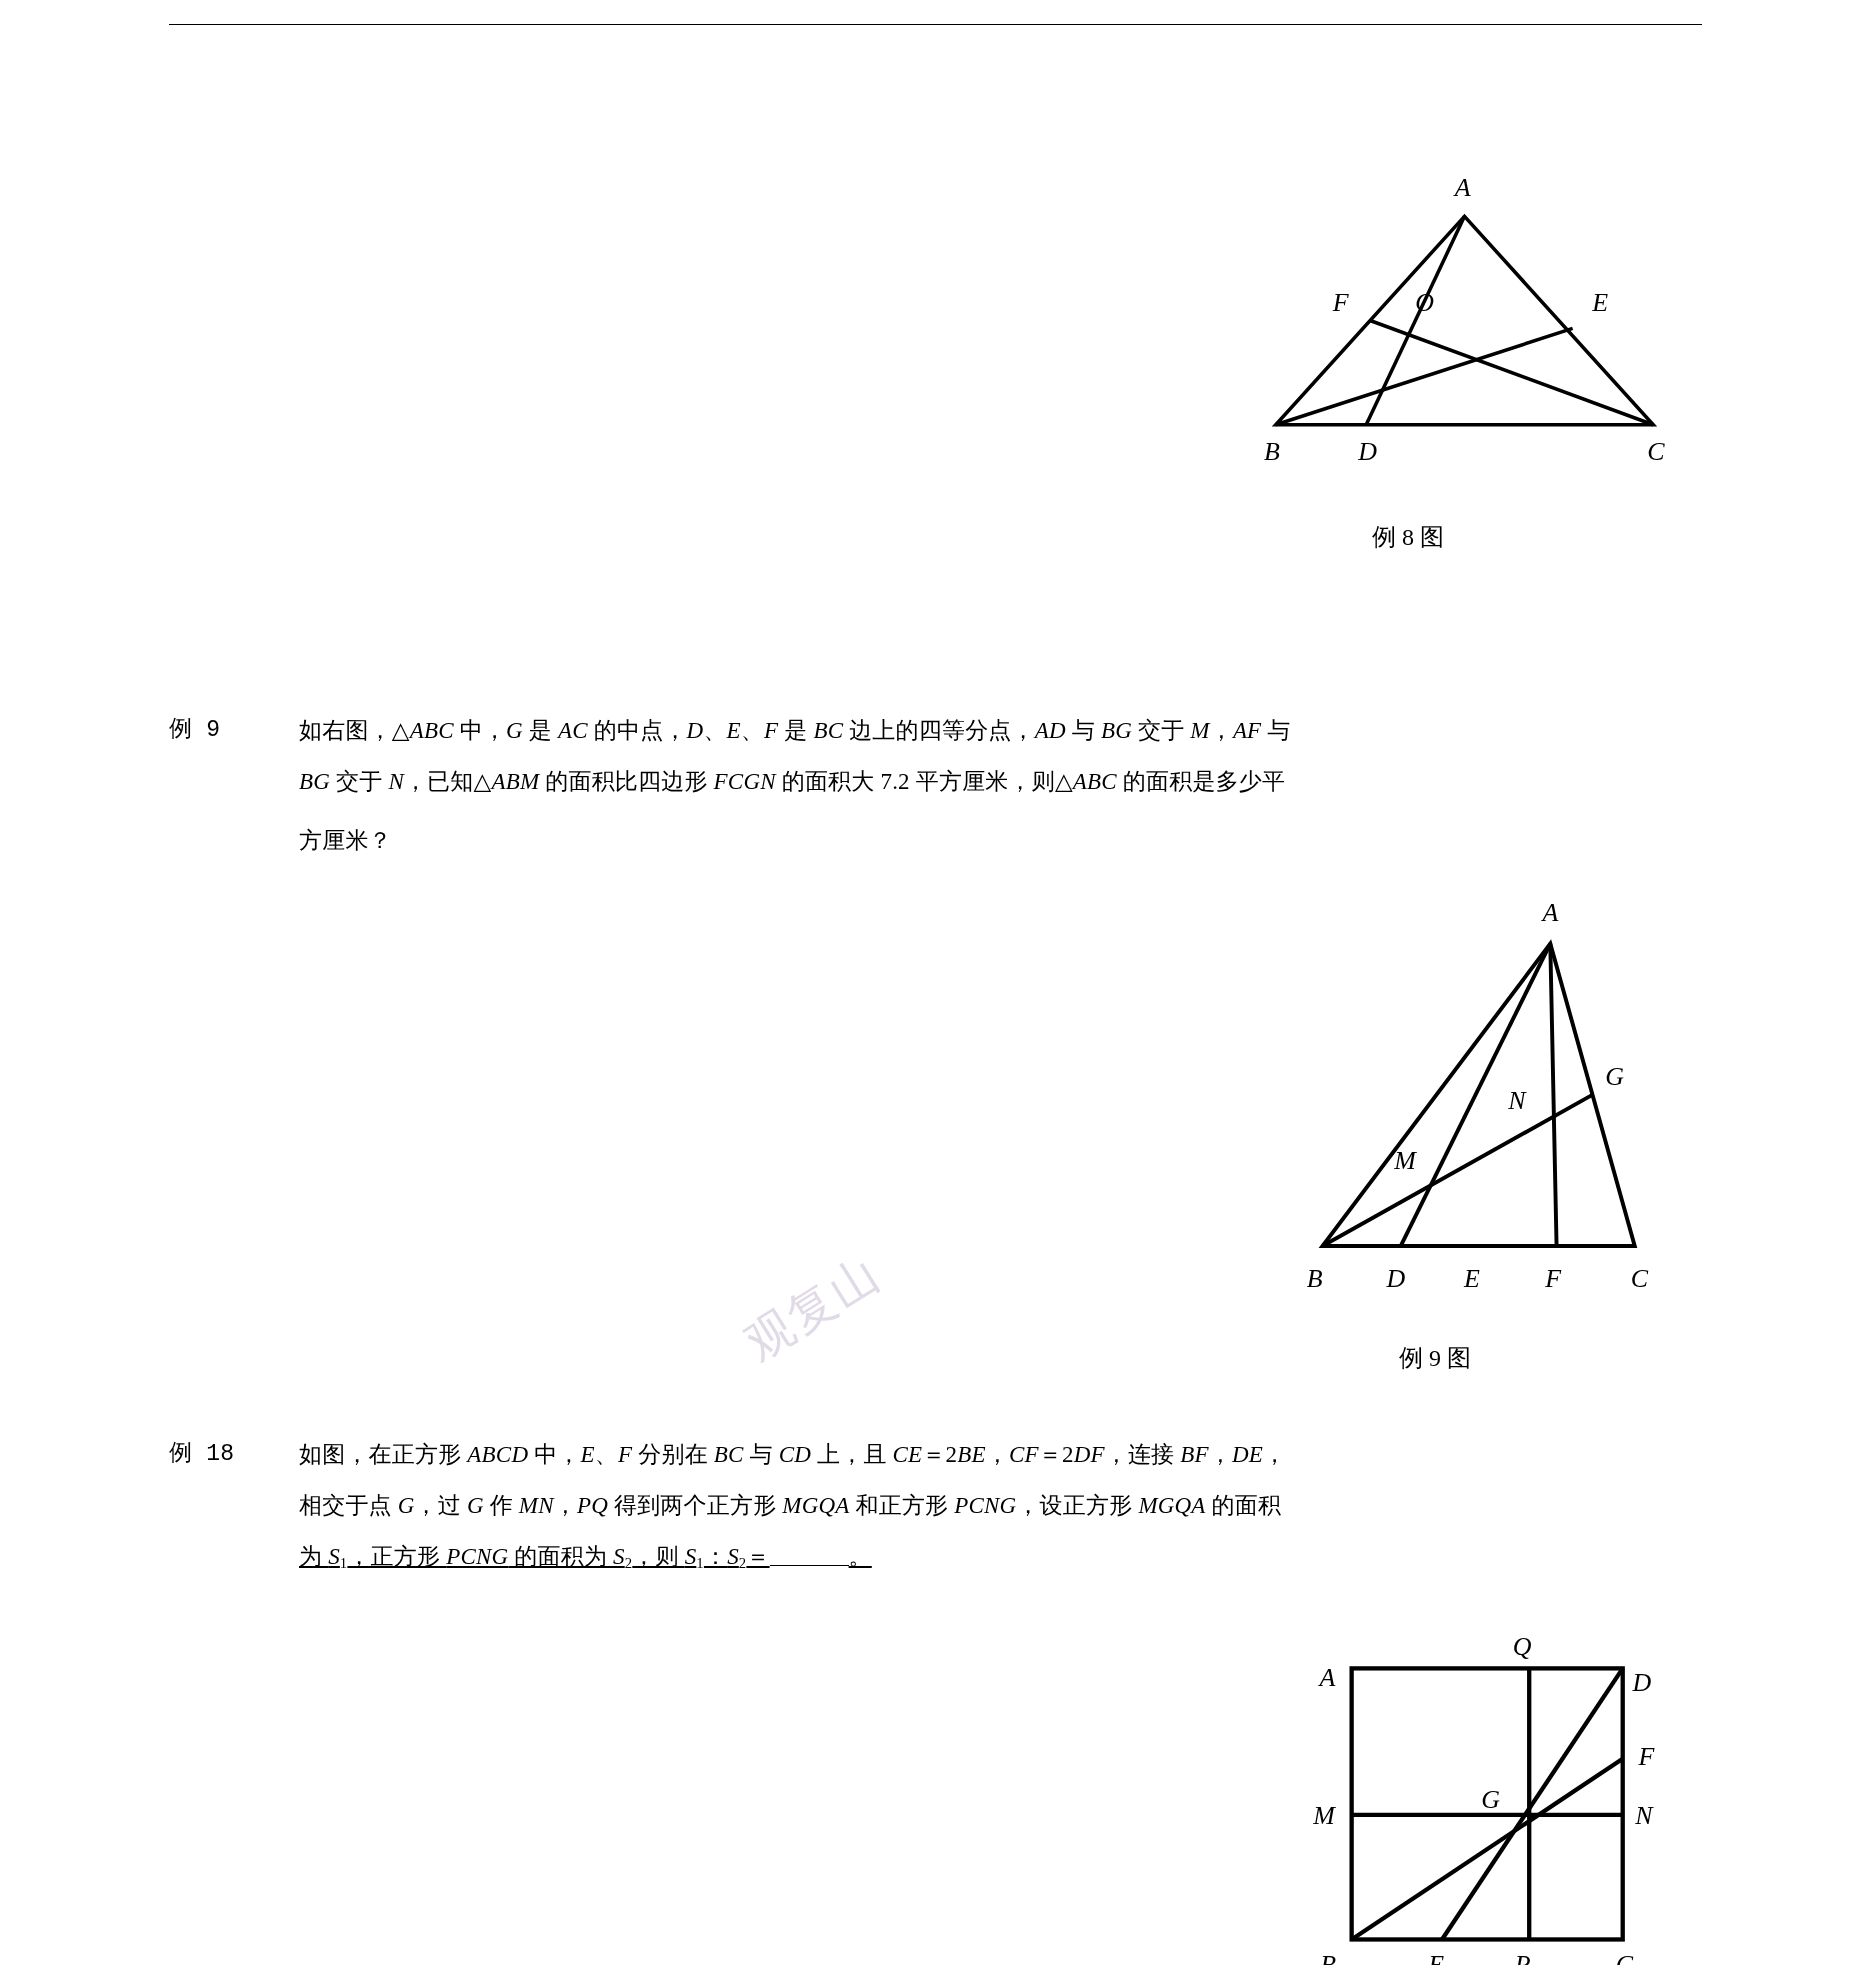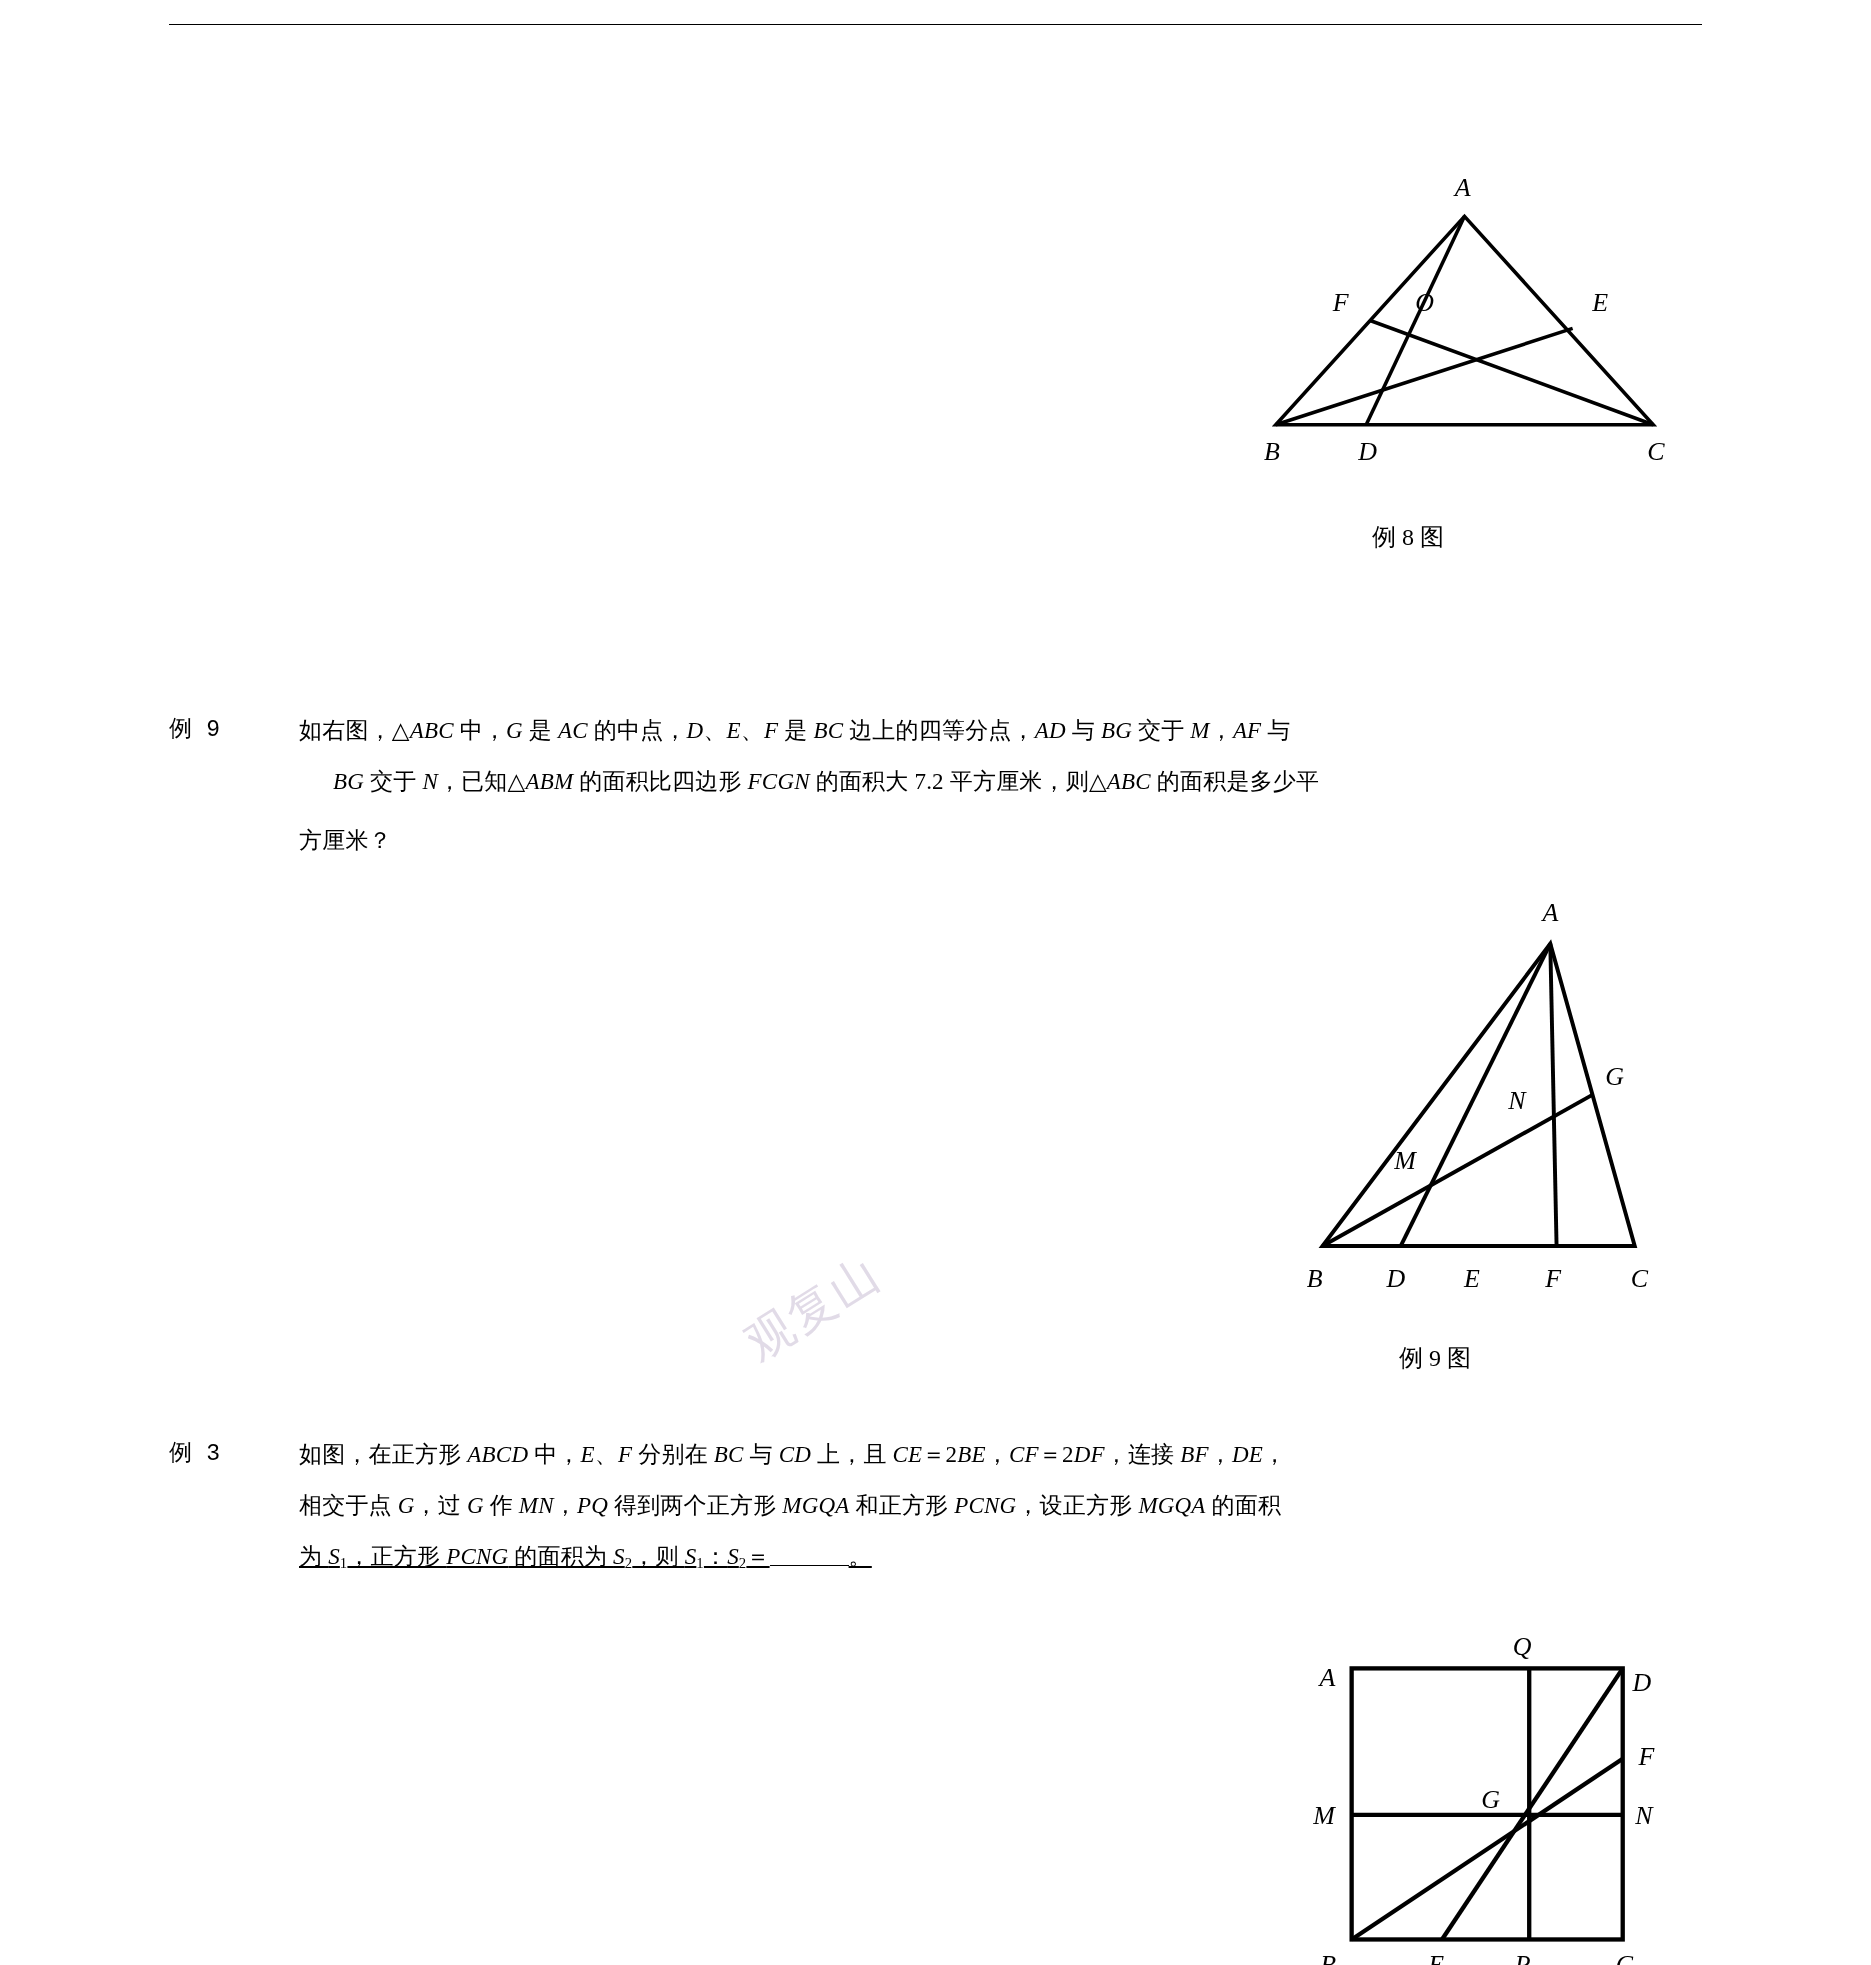--- a/index.html
+++ b/index.html
@@ -130,21 +130,21 @@
     </svg>
   </div>
 
   <div class="fig-caption" style="left:1372px; top:521px;">例 8 图</div>
 
   <div class="prob" style="left:169px; top:705px; width:1533px;">
     <span class="label">例 9</span>
     <span class="body-line" style="top:0px;">
       如右图，△<span class="it">ABC</span> 中，<span class="it">G</span> 是 <span class="it">AC</span> 的中点，<span class="it">D</span>、<span class="it">E</span>、<span class="it">F</span> 是 <span class="it">BC</span> 边上的四等分点，<span class="it">AD</span> 与 <span class="it">BG</span> 交于 <span class="it">M</span>，<span class="it">AF</span> 与
     </span>
-    <span class="body-line" style="top:51px;margin-left:34px;">
+    <span class="body-line" style="top:51px;">
       <span class="it">BG</span> 交于 <span class="it">N</span>，已知△<span class="it">ABM</span> 的面积比四边形 <span class="it">FCGN</span> 的面积大 7.2 平方厘米，则△<span class="it">ABC</span> 的面积是多少平
     </span>
     <span class="body-line" style="top:110px;">
       方厘米？
     </span>
   </div>
 
   <div class="figure" style="left:1238px; top:871px; width:440px; height:432px;">
     <svg width="440" height="432" viewBox="0 0 1120 1100">
 
@@ -164,21 +164,21 @@
       <text class="lbl" x="782" y="1060">F</text>
       <text class="lbl" x="935" y="545">G</text>
       <text class="lbl" x="398" y="760">M</text>
       <text class="lbl" x="688" y="605">N</text>
     </svg>
   </div>
 
   <div class="fig-caption" style="left:1399px; top:1342px;">例 9 图</div>
 
   <div class="prob" style="left:169px; top:1429px; width:1533px;">
-    <span class="label">例 3</span>
+    <span class="label">例 18</span>
     <span class="body-line" style="top:0px;">
       如图，在正方形 <span class="it">ABCD</span> 中，<span class="it">E</span>、<span class="it">F</span> 分别在 <span class="it">BC</span> 与 <span class="it">CD</span> 上，且 <span class="it">CE</span>＝2<span class="it">BE</span>，<span class="it">CF</span>＝2<span class="it">DF</span>，连接 <span class="it">BF</span>，<span class="it">DE</span>，
     </span>
     <span class="body-line" style="top:51px;">
       相交于点 <span class="it">G</span>，过 <span class="it">G</span> 作 <span class="it">MN</span>，<span class="it">PQ</span> 得到两个正方形 <span class="it">MGQA</span> 和正方形 <span class="it">PCNG</span>，设正方形 <span class="it">MGQA</span> 的面积
     </span>
     <span class="body-line" style="top:102px;text-decoration:underline;">
       为 <span class="it">S</span><sub>1</sub>，正方形 <span class="it">PCNG</span> 的面积为 <span class="it">S</span><sub>2</sub>，则 <span class="it">S</span><sub>1</sub>：<span class="it">S</span><sub>2</sub>＝<span class="blank-ul"></span>。
     </span>
   </div>

